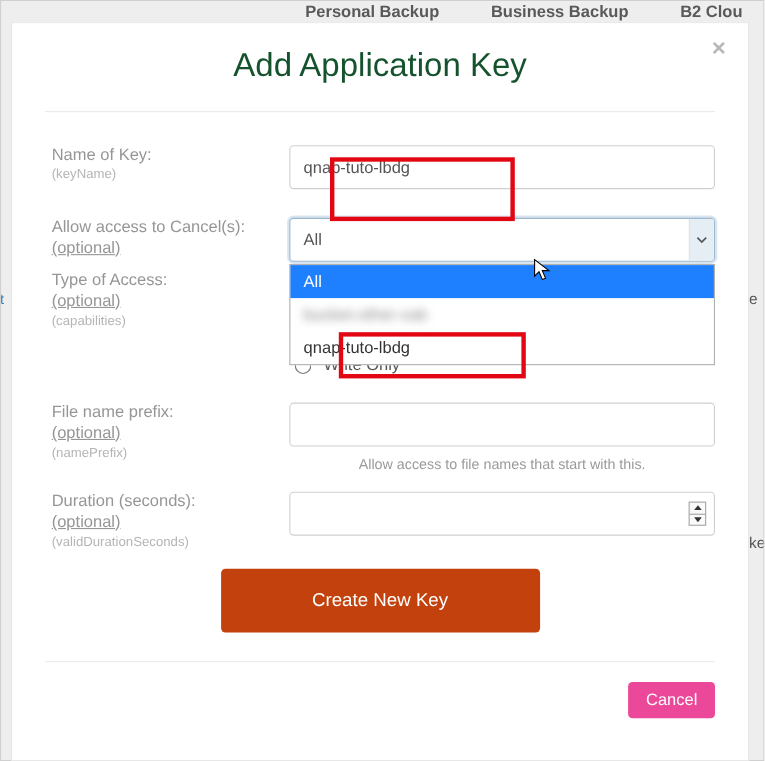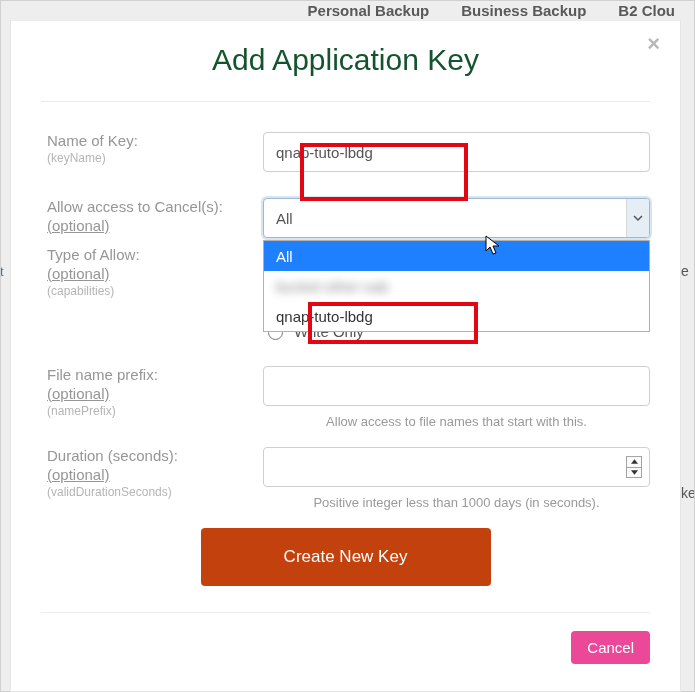--- a/index.html
+++ b/index.html
@@ -11,21 +11,21 @@
     overflow:hidden;
     font-size:14px;
     color:#333;
   }
   .bg-nav {
     position:absolute; top:0; left:0; right:0; height:28px;
     padding-top:2px;
     color:#595959;
     font-size:15px;
     display:flex; justify-content:flex-end;
-    gap:32px;
+    gap:47px;
     padding-right:20px;
     box-sizing:border-box;
     font-weight:600;
   }
   .bg-nav span { white-space:nowrap; }
   .bg-letter {
     position:absolute; left:0; top:264px;
     width:8px; color:#1e7fbf; font-size:13px;
   }
   .bg-right {
@@ -251,21 +251,21 @@
           </div>
           <div class="opt">
             <span>qnap-tuto-lbdg</span>
           </div>
         </div>
       </div>
     </div>
 
     <div class="row" style="margin-top:-18px;">
       <div class="labels">
-        <div class="main-label">Type of Allow:</div>
+        <div class="main-label">Type of Access:</div>
         <div class="sub-label">(optional)</div>
         <div class="api-label">(capabilities)</div>
       </div>
       <div class="control">
         <div class="radio-row">
           <input type="radio" style="">
           <span>Write Only</span>
         </div>
       </div>
     </div>
@@ -297,21 +297,20 @@
                   <path d="M0 5 L4 0 L8 5 Z" fill="#333"></path>
                 </svg>
             </div>
             <div>
               <svg viewBox="0 0 8 5">
                   <path d="M0 0 L4 5 L8 0 Z" fill="#333"></path>
                 </svg>
             </div>
           </div>
         </div>
-        <div class="helper">Positive integer less than 1000 days (in seconds).</div>
       </div>
     </div>
 
     <button class="create-btn">Create New Key</button>
 
     <hr class="sep2">
 
     <button class="cancel-btn">Cancel</button>
     <div style="clear:both"></div>
   </div>

